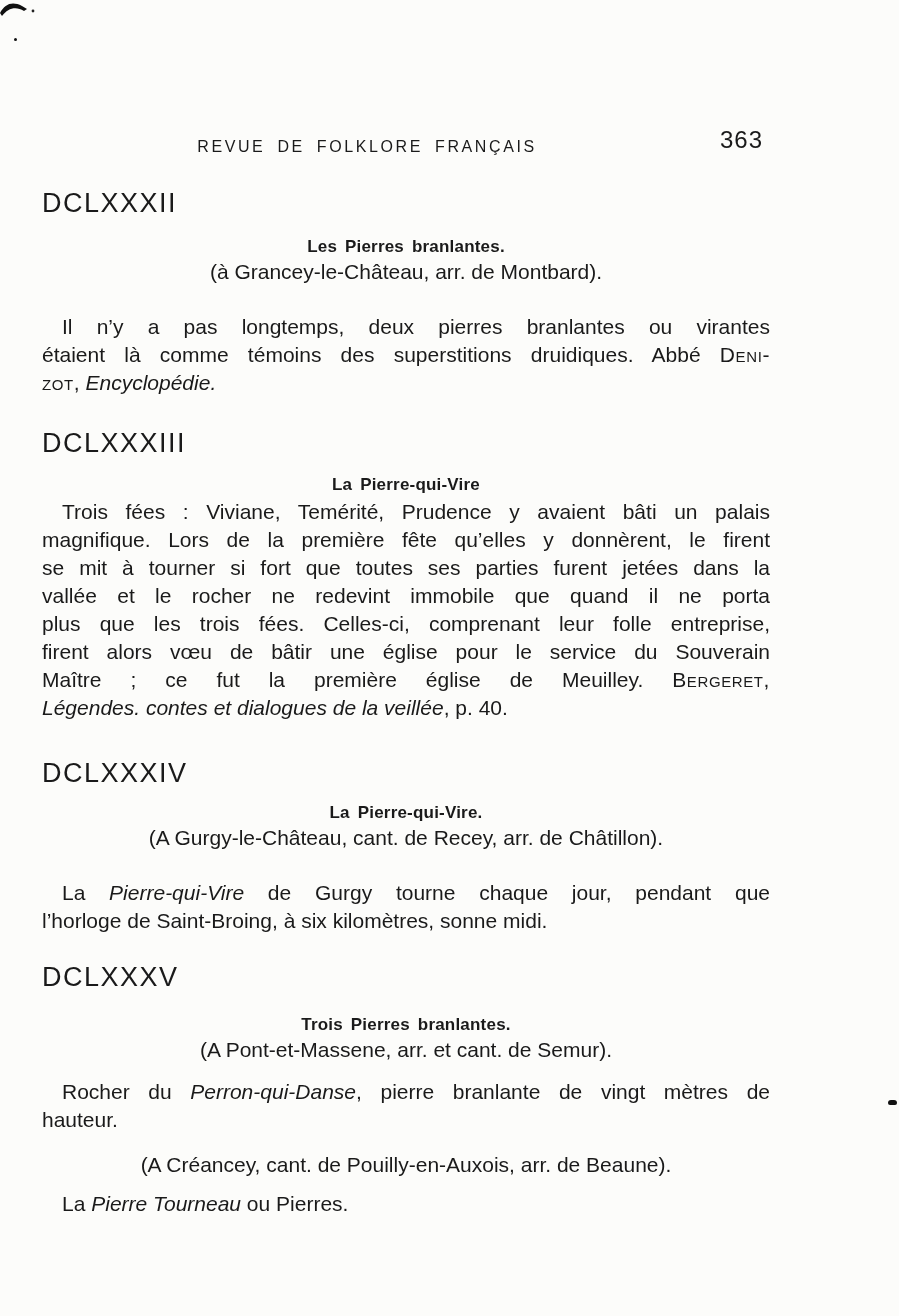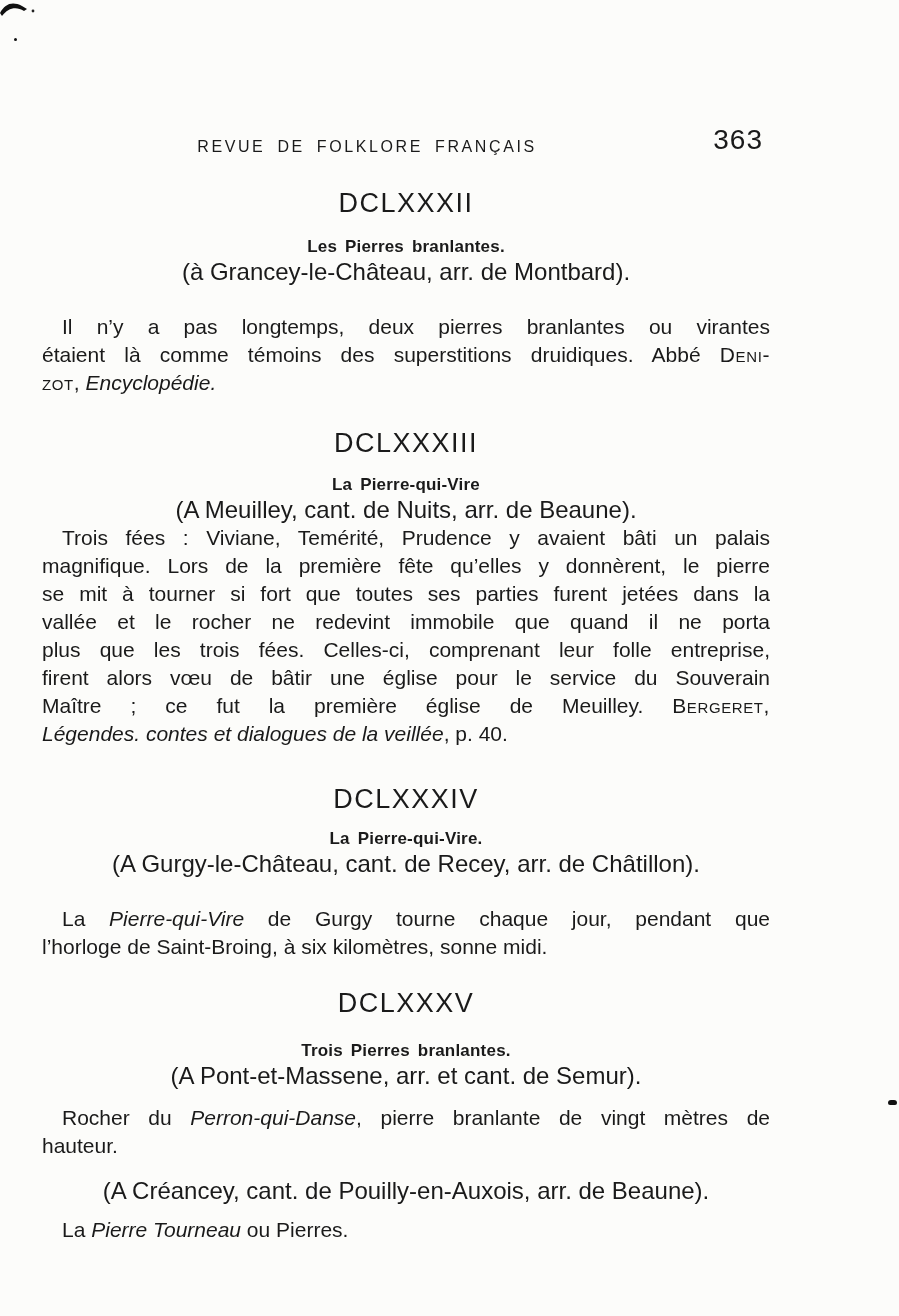--- a/index.html
+++ b/index.html
@@ -13,26 +13,26 @@
   }
   .content { position:absolute; left:42px; top:0; width:728px; font-size:21px; line-height:28px; }
 
   
   .header { position:relative; margin-top:130px; height:27px; }
   .journal {
     position:absolute; left:50%; top:3px; transform:translateX(-50%);
     margin-left:-39px; white-space:nowrap;
     font-size:16px; letter-spacing:2.6px; word-spacing:5px; font-weight:500;
   }
-  .pagenum { position:absolute; right:7px; top:-4px; font-size:28px; letter-spacing:1px; }
+  .pagenum { position:absolute; right:7px; top:-4px; font-size:24px; letter-spacing:1px; }
 
   
-  .roman { margin:0; font-size:27px; line-height:28px; font-weight:400; letter-spacing:1.5px; text-align:center; }
+  .roman { margin:0; font-size:27px; line-height:28px; font-weight:400; letter-spacing:1.5px; text-align:left; }
   .sec-title { margin:0; font-size:17px; line-height:22px; font-weight:700; text-align:center; word-spacing:3px; letter-spacing:0.2px; }
-  .loc { font-size:24px; line-height:25px; text-align:center; }
+  .loc { font-size:21px; line-height:25px; text-align:center; }
 
   
   .para { width:728px; }
   .line { text-align:justify; text-align-last:justify; }
   .line.last { text-align-last:left; }
   .line.first { text-indent:20px; }
   .run-i { font-style:italic; }
   .run-sc { font-variant:small-caps; letter-spacing:0.6px; }
 
   
@@ -72,24 +72,23 @@
       <div class="para mt29">
           <div class="line first"><span class="run-n">Il n’y a pas longtemps, deux pierres branlantes ou virantes</span></div>
           <div class="line"><span class="run-n">étaient là comme témoins des superstitions druidiques. Abbé </span><span class="run-sc">Deni-</span></div>
           <div class="line last"><span class="run-sc">zot</span><span class="run-n">, </span><span class="run-i">Encyclopédie.</span></div>
         </div>
     </section>
 
     <section>
       <h2 class="roman mt31">DCLXXXIII</h2>
       <h3 class="sec-title mt17">La Pierre-qui-Vire</h3>
-      <div class="loc mt1">(A Meuilley, cant. de Nuits, arr. de Beaune).</div>
       <div class="para mt2">
           <div class="line first"><span class="run-n">Trois fées : Viviane, Temérité, Prudence y avaient bâti un palais</span></div>
-          <div class="line"><span class="run-n">magnifique. Lors de la première fête qu’elles y donnèrent, le pierre</span></div>
+          <div class="line"><span class="run-n">magnifique. Lors de la première fête qu’elles y donnèrent, le firent</span></div>
           <div class="line"><span class="run-n">se mit à tourner si fort que toutes ses parties furent jetées dans la</span></div>
           <div class="line"><span class="run-n">vallée et le rocher ne redevint immobile que quand il ne porta</span></div>
           <div class="line"><span class="run-n">plus que les trois fées. Celles-ci, comprenant leur folle entreprise,</span></div>
           <div class="line"><span class="run-n">firent alors vœu de bâtir une église pour le service du Souverain</span></div>
           <div class="line"><span class="run-n">Maître ; ce fut la première église de Meuilley. </span><span class="run-sc">Bergeret,</span></div>
           <div class="line last"><span class="run-i">Légendes. contes et dialogues de la veillée</span><span class="run-n">, p. 40.</span></div>
         </div>
     </section>
 
     <section>

